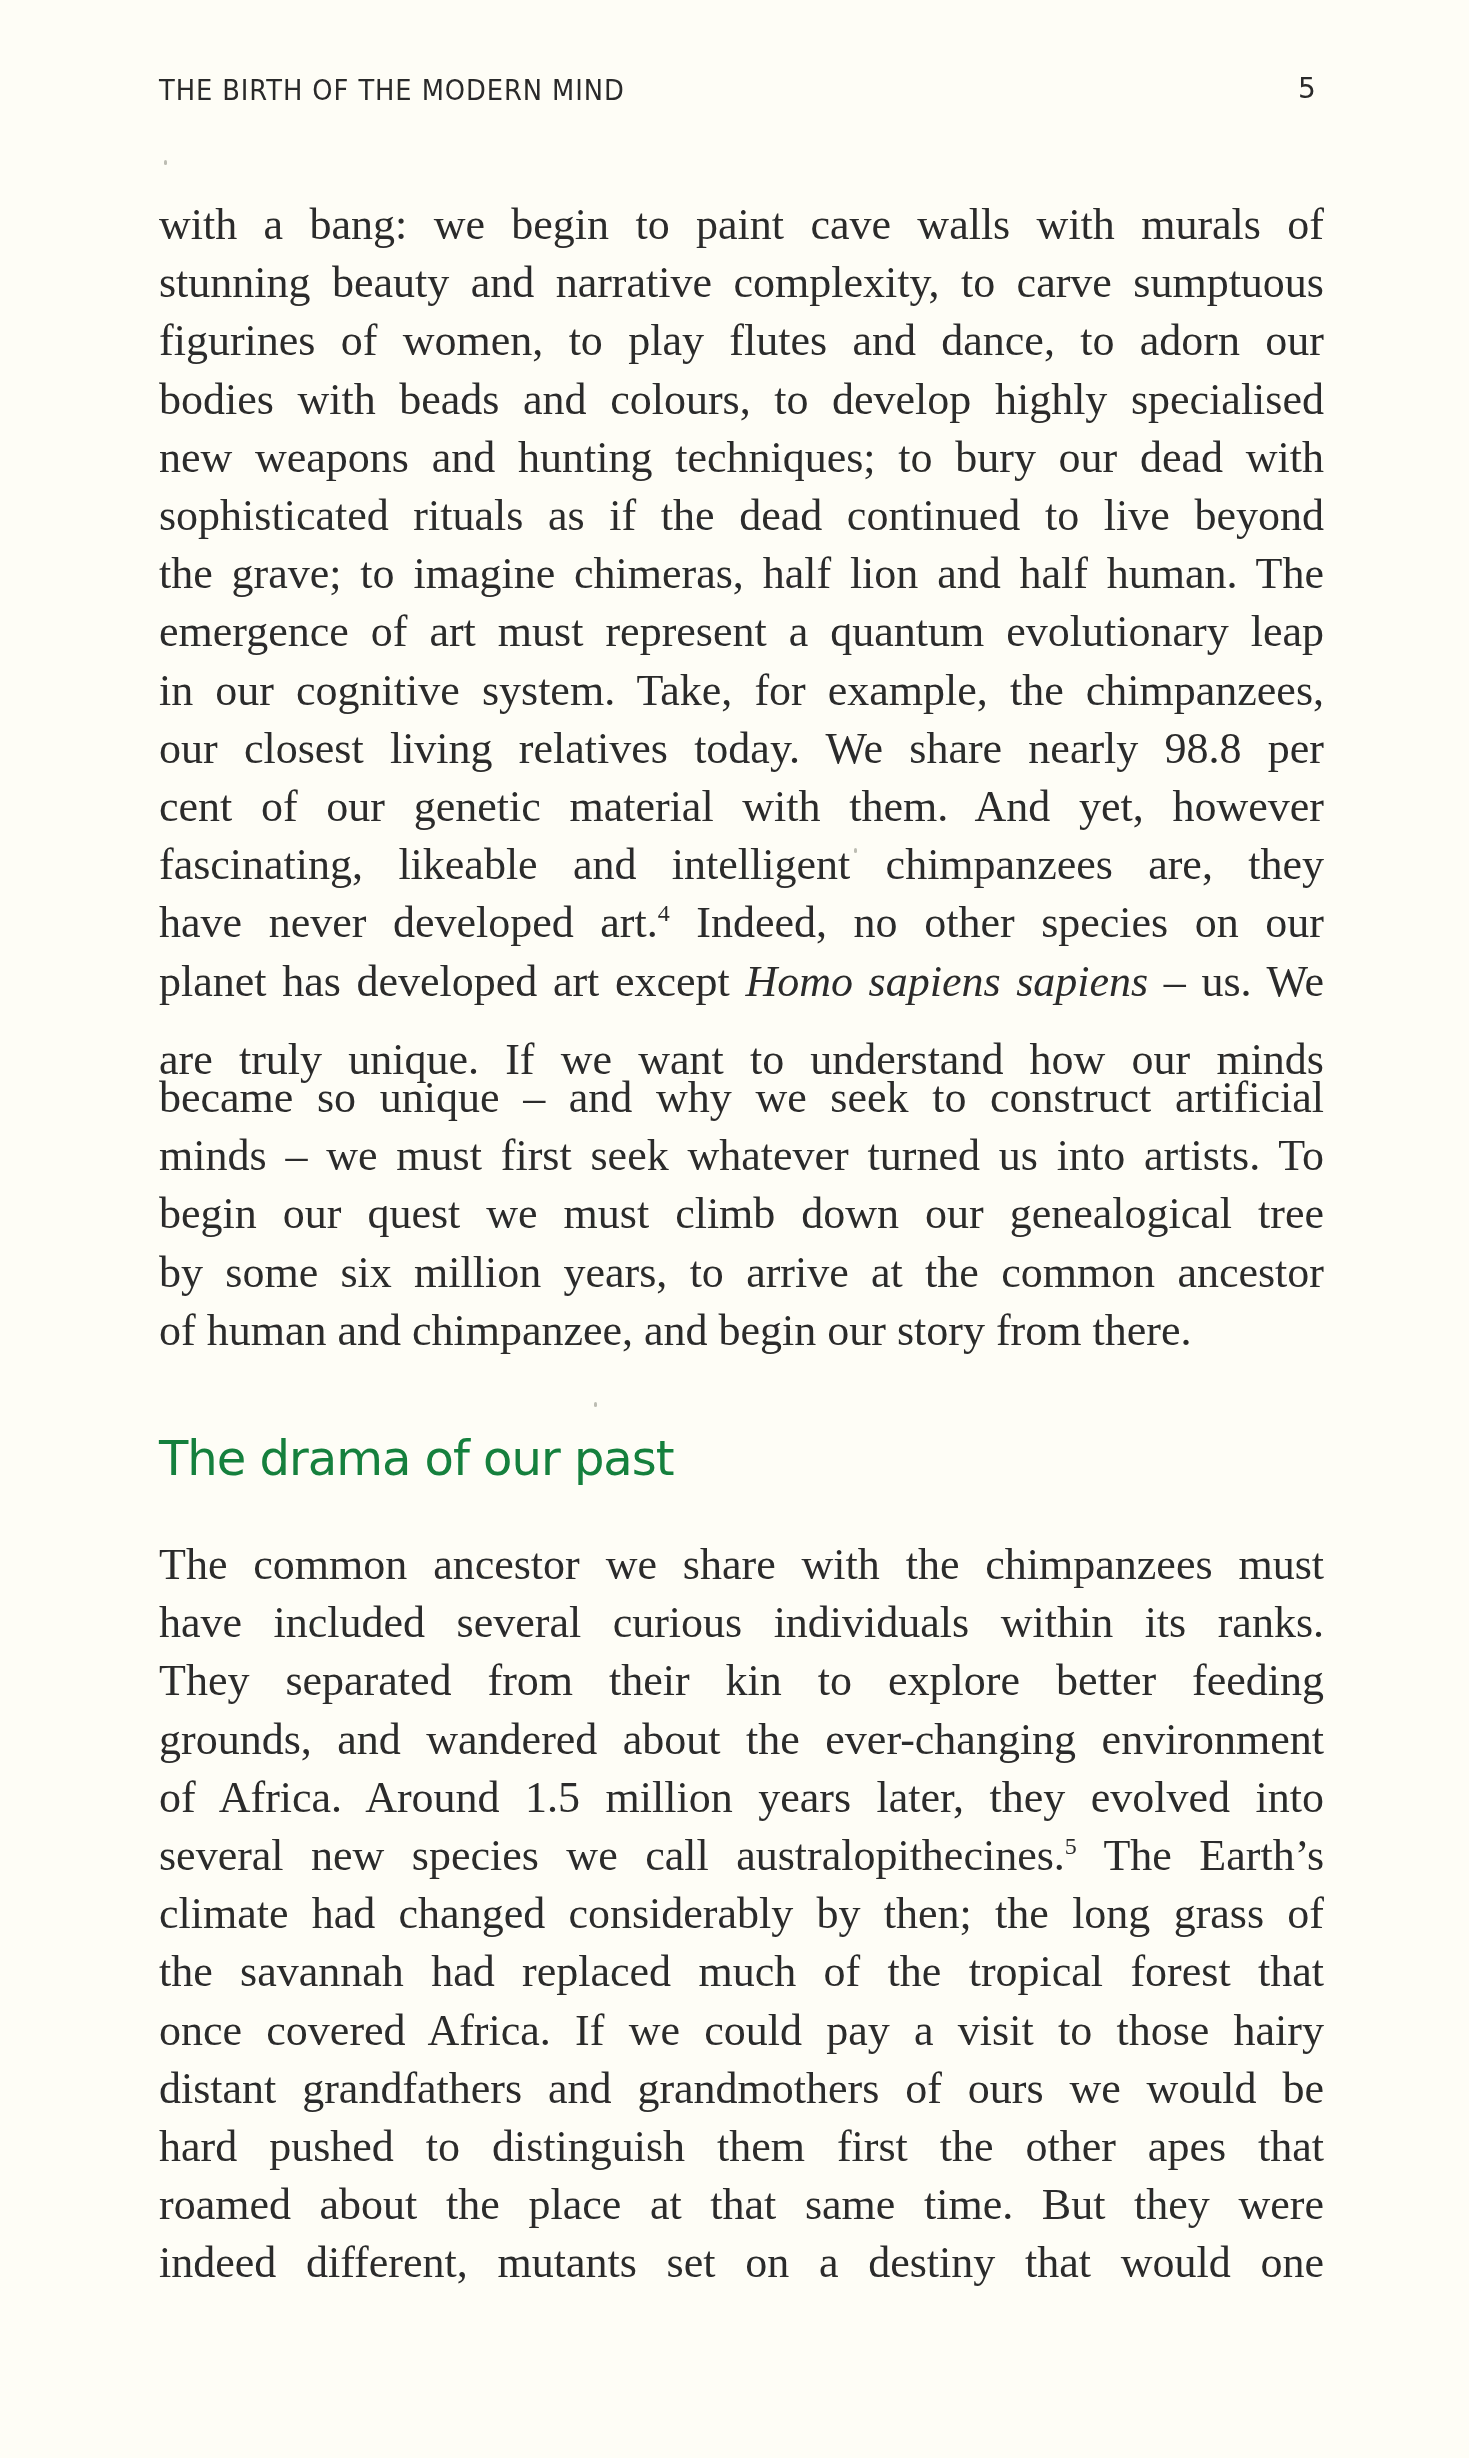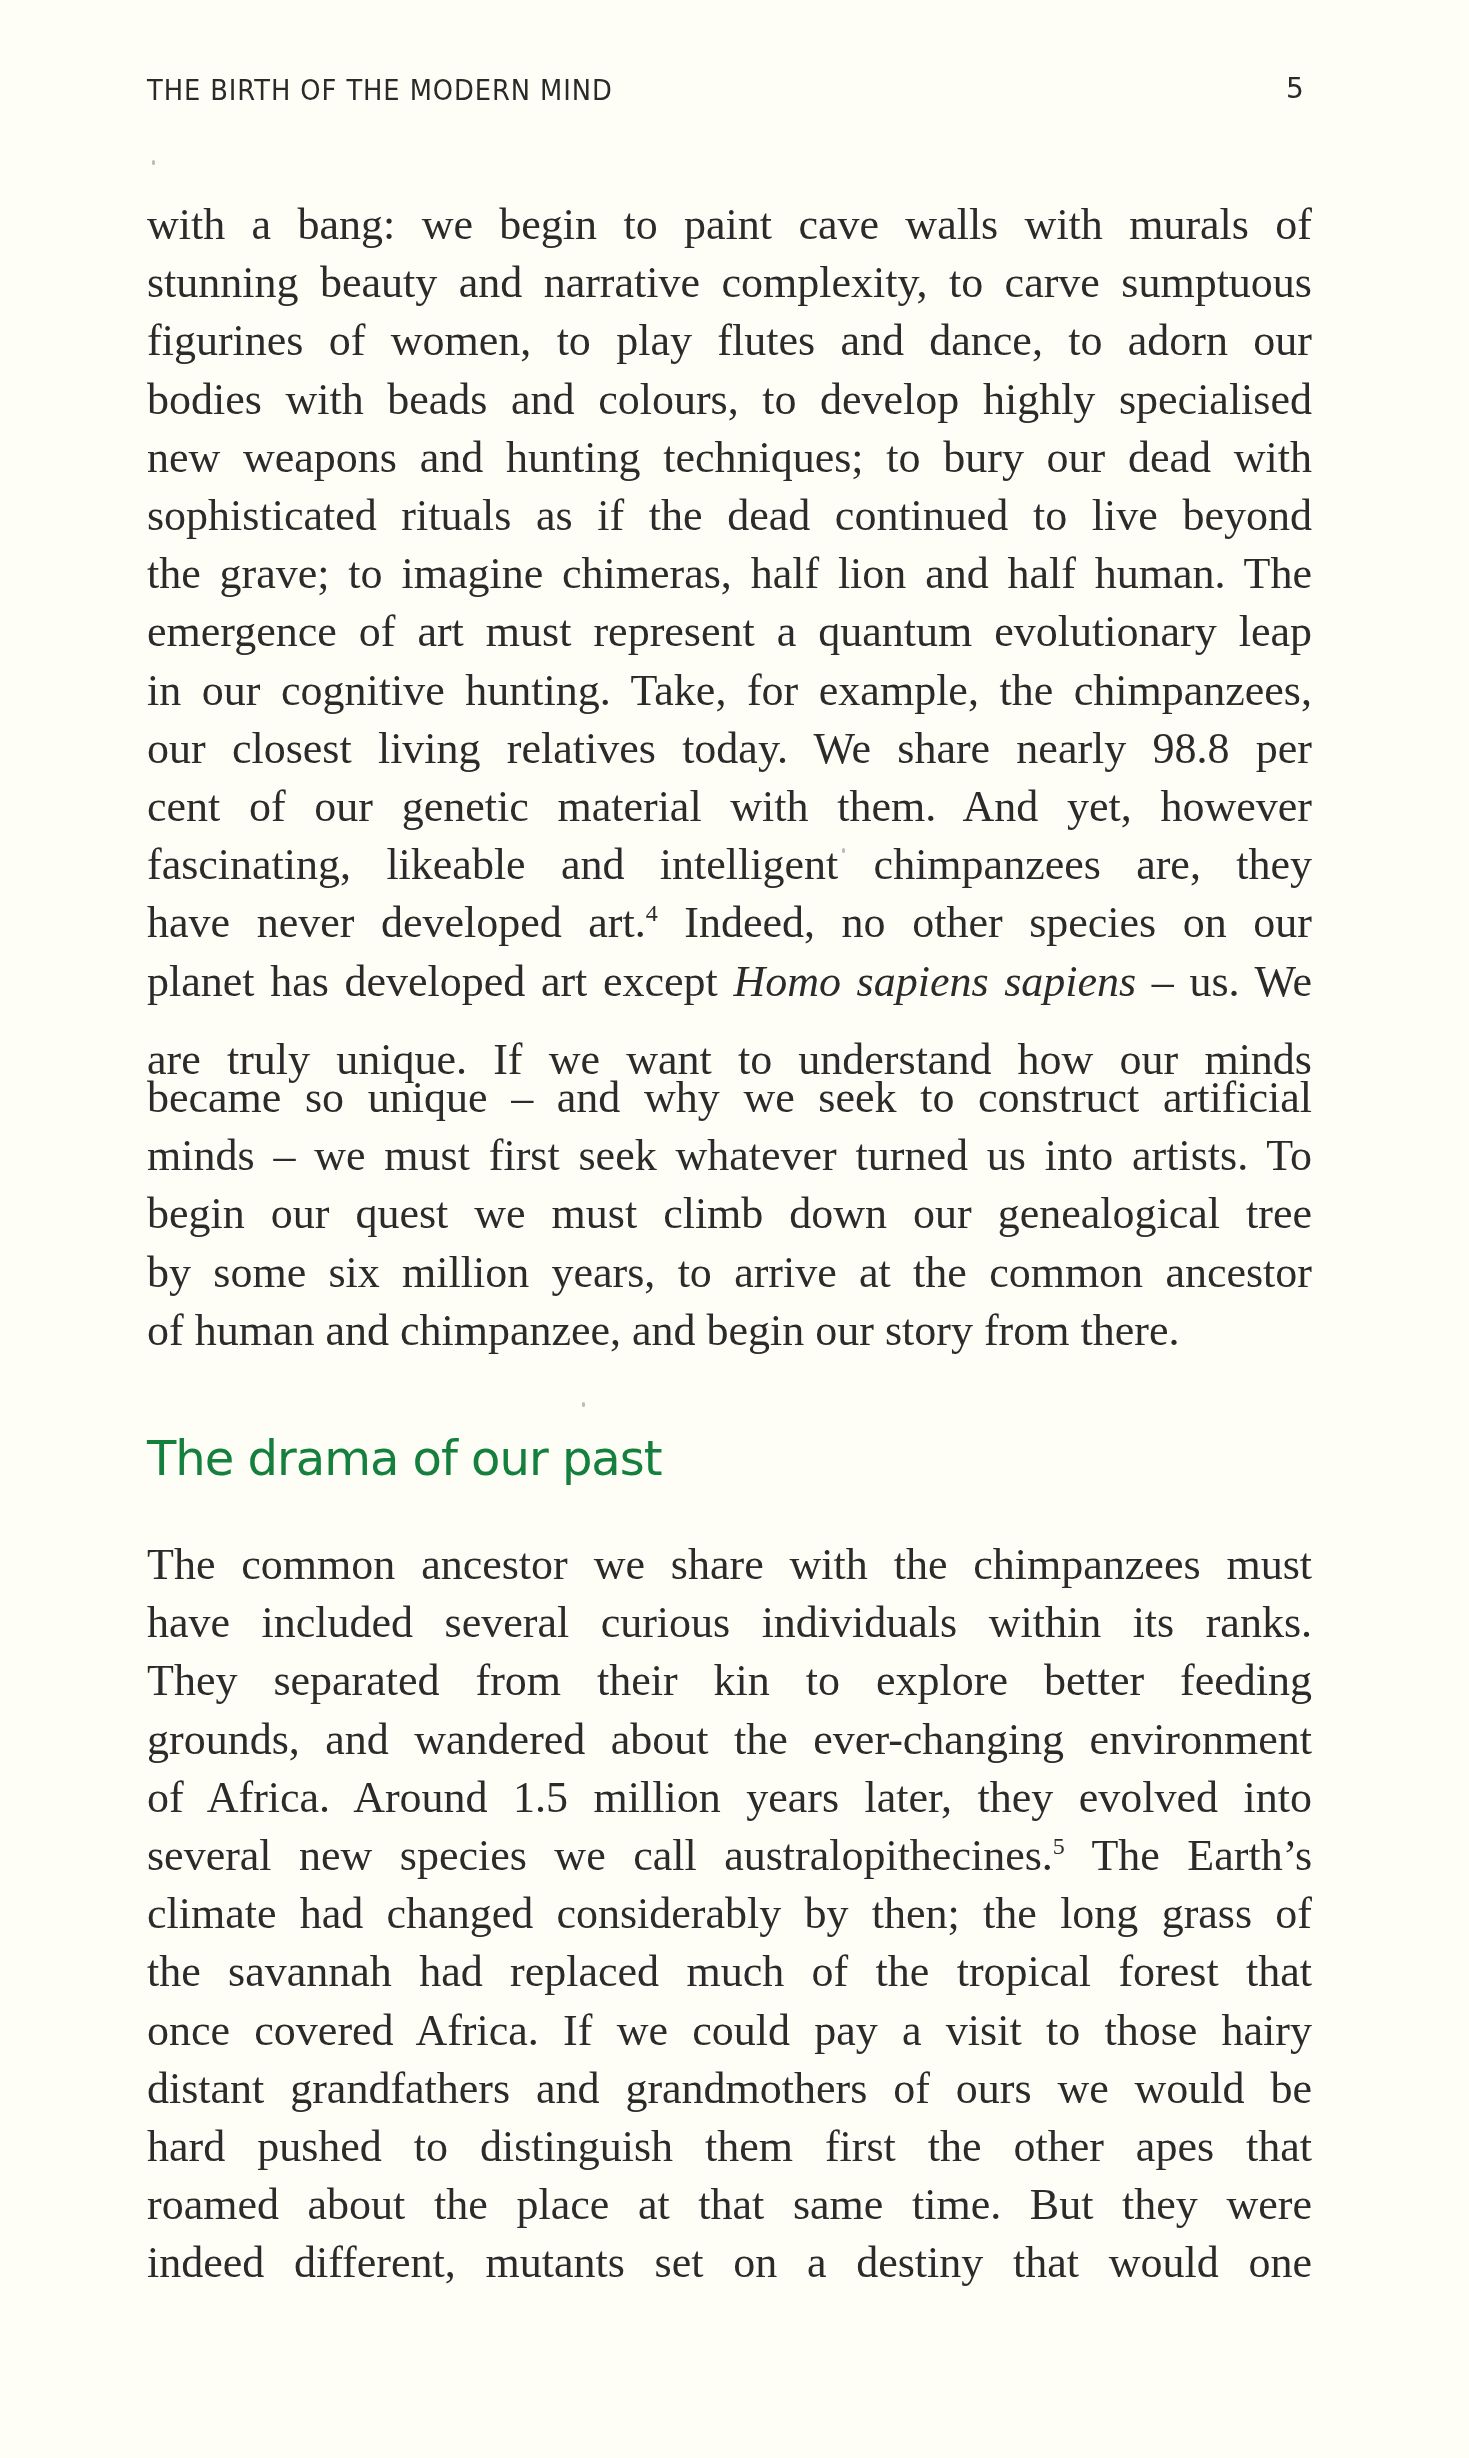--- a/index.html
+++ b/index.html
@@ -3,21 +3,21 @@
   <meta charset="utf-8">
   <style>
     html, body { margin: 0; padding: 0; }
     body {
       width: 1469px; height: 2458px;
       background: #fefdf6;
       position: relative;
       overflow: hidden;
       color: #2a2a2a;
     }
-    .page { position: absolute; left: 4px; top: 0; width: 1272px; height: 2458px; }
+    .page { position: absolute; left: 16px; top: 0; width: 1272px; height: 2458px; }
     .running-head {
       position: absolute; left: 143px; top: 74px;
       font-family: "DejaVu Sans", sans-serif;
       font-size: 28px; letter-spacing: 1px;
       color: #2a2a2a;
       transform: scaleX(0.92); transform-origin: left top;
     }
     .page-number {
       position: absolute; left: 1282px; top: 72px;
       font-family: "DejaVu Sans", sans-serif;
@@ -57,21 +57,21 @@
 
   <div class="body-text" id="para1" style="top:196px;">
       <div class="line" style="top: 0px;">with a bang: we begin to paint cave walls with murals of</div>
       <div class="line" style="top: 58.2px;">stunning beauty and narrative complexity, to carve sumptuous</div>
       <div class="line" style="top: 116.4px;">figurines of women, to play flutes and dance, to adorn our</div>
       <div class="line" style="top: 174.6px;">bodies with beads and colours, to develop highly specialised</div>
       <div class="line" style="top: 232.8px;">new weapons and hunting techniques; to bury our dead with</div>
       <div class="line" style="top: 291px;">sophisticated rituals as if the dead continued to live beyond</div>
       <div class="line" style="top: 349.2px;">the grave; to imagine chimeras, half lion and half human. The</div>
       <div class="line" style="top: 407.4px;">emergence of art must represent a quantum evolutionary leap</div>
-      <div class="line" style="top: 465.6px;">in our cognitive hunting. Take, for example, the chimpanzees,</div>
+      <div class="line" style="top: 465.6px;">in our cognitive system. Take, for example, the chimpanzees,</div>
       <div class="line" style="top: 523.8px;">our closest living relatives today. We share nearly 98.8 per</div>
       <div class="line" style="top: 582px;">cent of our genetic material with them. And yet, however</div>
       <div class="line" style="top: 640.2px;">fascinating, likeable and intelligent chimpanzees are, they</div>
       <div class="line" style="top: 698.4px;"><span>have never developed art.</span><sup>4</sup><span> Indeed, no other species on our</span></div>
       <div class="line" style="top: 756.6px;"><span>planet has developed art except </span><em>Homo sapiens sapiens</em><span> – us. We</span></div>
       <div class="line" style="top: 814.8px; margin-top: 20px;">are truly unique. If we want to understand how our minds</div>
       <div class="line" style="top: 873px;">became so unique – and why we seek to construct artificial</div>
       <div class="line" style="top: 931.2px;">minds – we must first seek whatever turned us into artists. To</div>
       <div class="line" style="top: 989.4px;">begin our quest we must climb down our genealogical tree</div>
       <div class="line" style="top: 1047.6px;">by some six million years, to arrive at the common ancestor</div>

